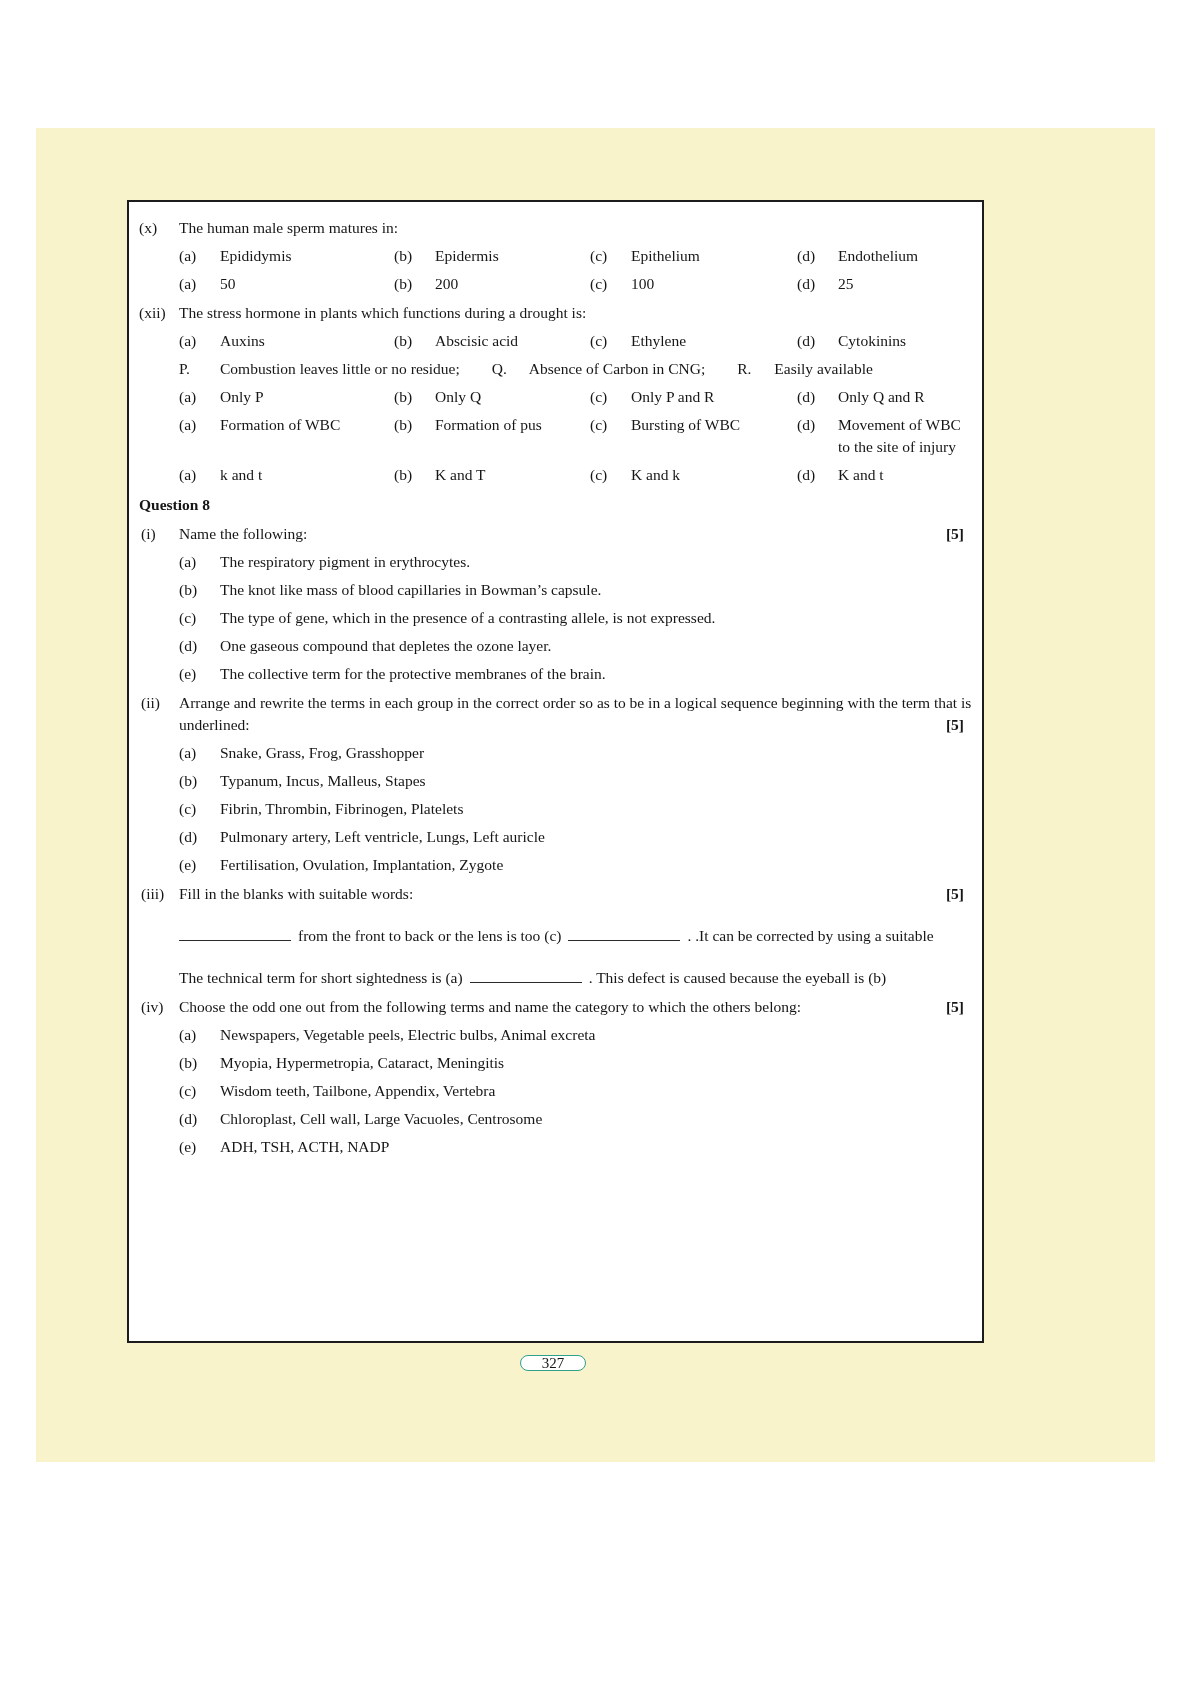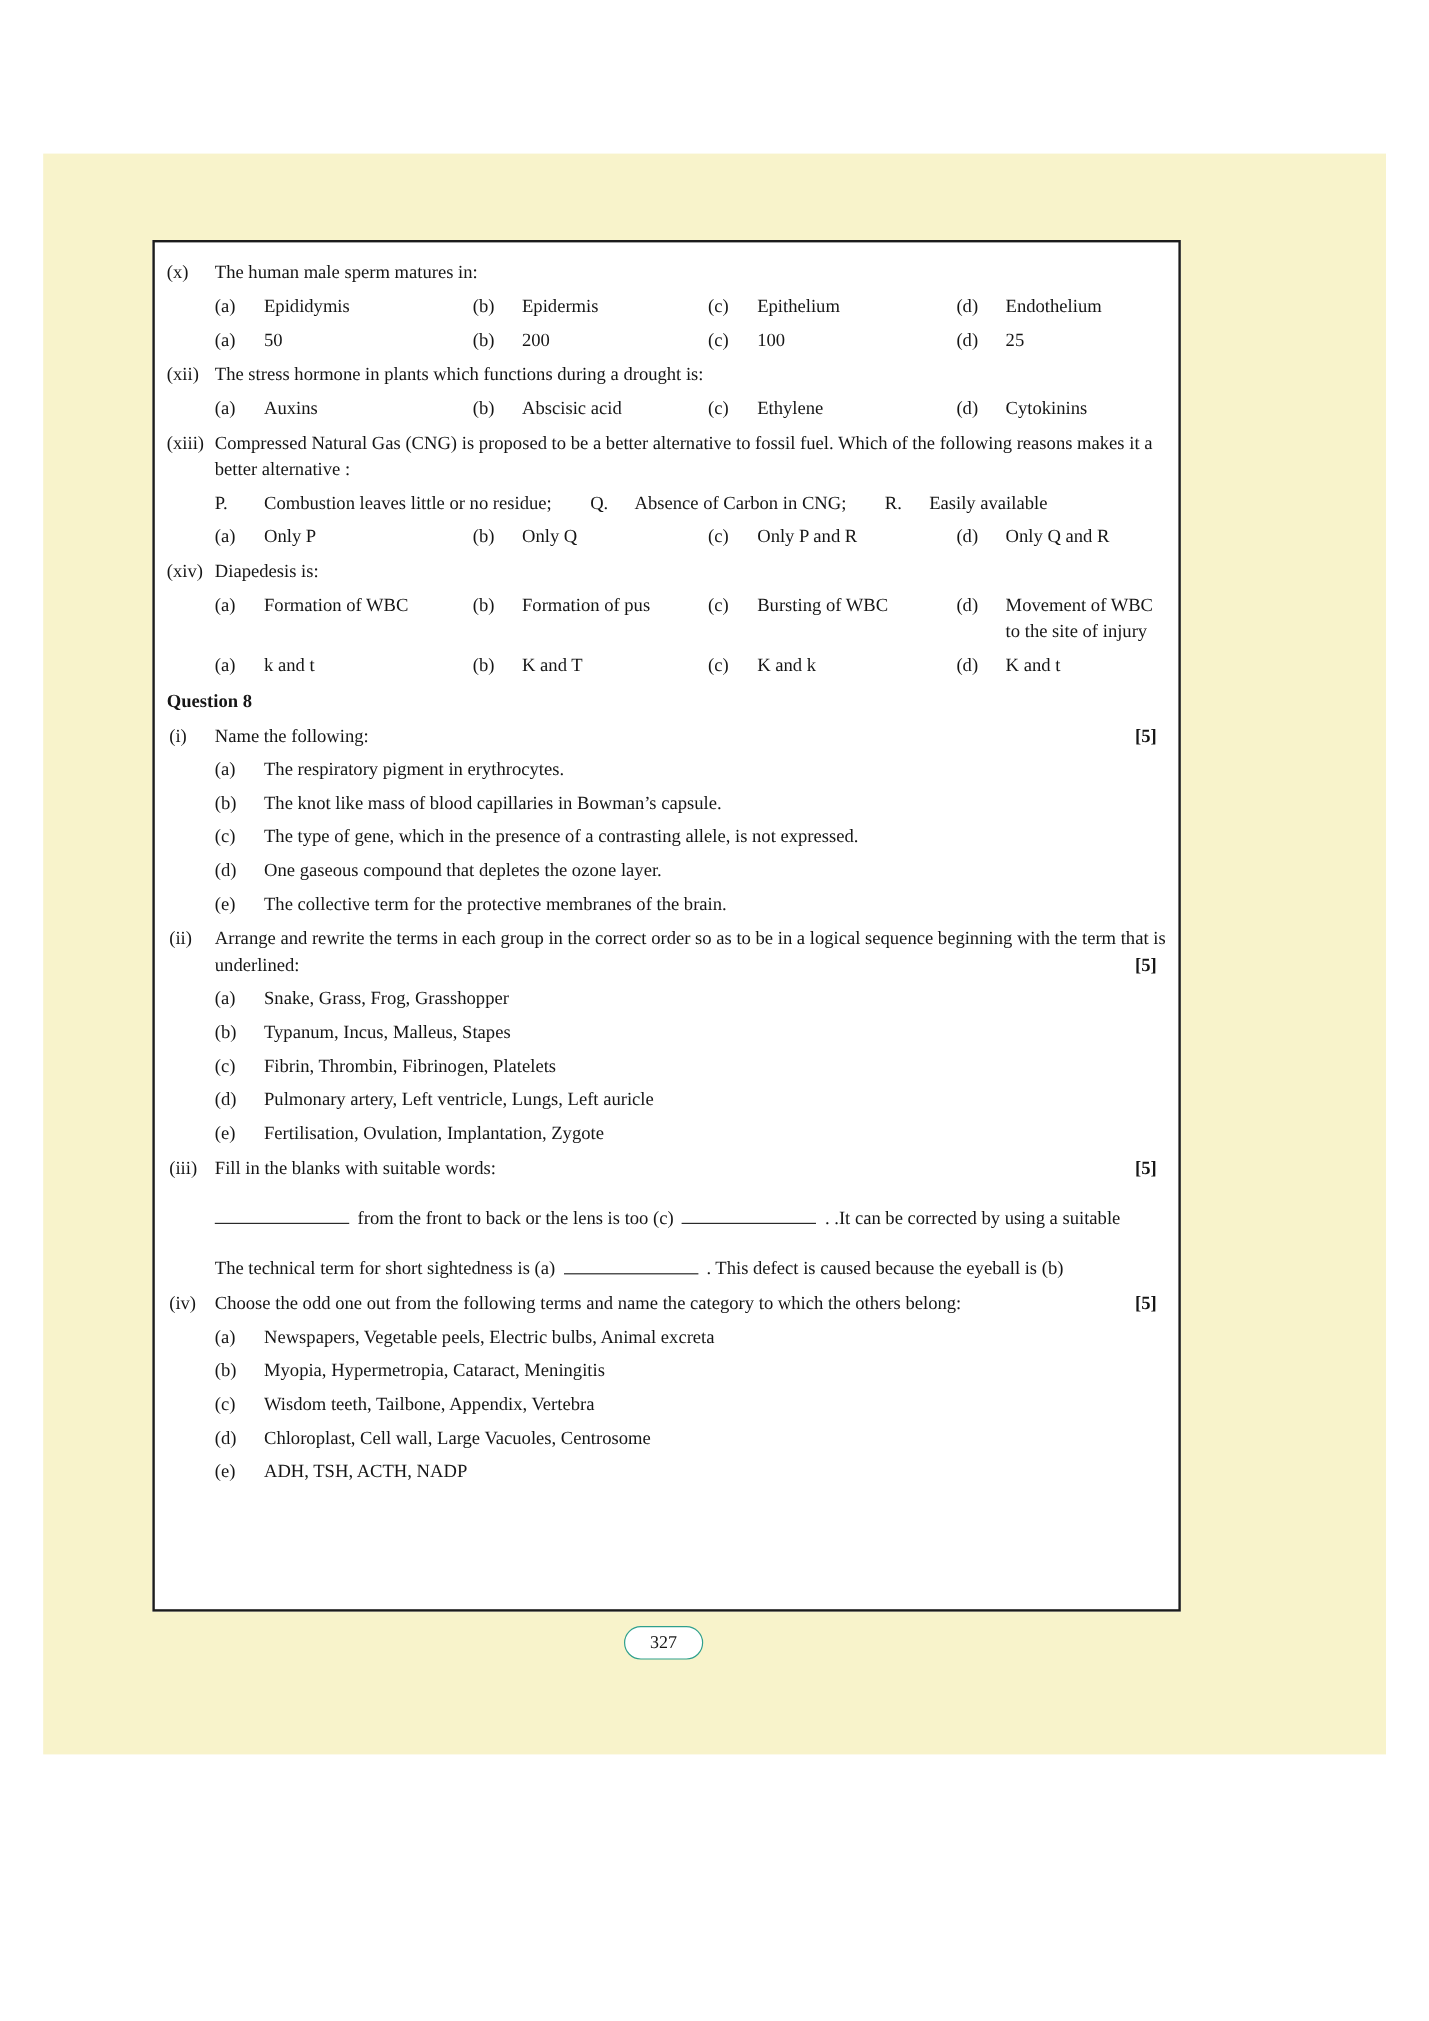--- a/index.html
+++ b/index.html
@@ -46,21 +46,21 @@
   .fill { margin:20px 18px 0 50px; white-space:nowrap; }
   .blank {
     display:inline-block; width:112px; height:14px;
     border-bottom:1.3px solid #2a2a2a;
     margin:0 7px; vertical-align:baseline;
   }
   .u { text-underline-offset:2px; }
   .enddot { margin-left:88px; }
   .page-badge {
     position:absolute; left:484px; top:1227px;
-    width:66px; height:28px;
+    width:66px; height:16px;
     background:#ffffff;
     border:1.7px solid #2fa08c;
     border-radius:14px;
     display:flex; align-items:center; justify-content:center;
     font-size:15px; color:#161616;
   }
 </style>
 </head>
 <body>
 
@@ -132,24 +132,20 @@
             <span class="otext">Ethylene</span>
           </span>
         <span class="opt">
             <span class="olabel">(d)</span>
             <span class="otext">Cytokinins</span>
           </span>
       </div>
     </div>
 
     <div>
-      <div class="qrow">
-        <span class="qnum">(xiii)</span>
-        <span class="qtext">Compressed Natural Gas (CNG) is proposed to be a better alternative to fossil fuel. Which of the following reasons makes it a better alternative :</span>
-      </div>
       <div class="pqr">
         <span class="pl">P.</span>
         <span>Combustion leaves little or no residue;</span>
         <span class="ml">Q.</span>
         <span>Absence of Carbon in CNG;</span>
         <span class="ml">R.</span>
         <span>Easily available</span>
       </div>
       <div class="opts">
         <span class="opt">
@@ -165,24 +161,20 @@
             <span class="otext">Only P and R</span>
           </span>
         <span class="opt">
             <span class="olabel">(d)</span>
             <span class="otext">Only Q and R</span>
           </span>
       </div>
     </div>
 
     <div>
-      <div class="qrow">
-        <span class="qnum">(xiv)</span>
-        <span class="qtext">Diapedesis is:</span>
-      </div>
       <div class="opts">
         <span class="opt">
             <span class="olabel">(a)</span>
             <span class="otext">Formation of WBC</span>
           </span>
         <span class="opt">
             <span class="olabel">(b)</span>
             <span class="otext">Formation of pus</span>
           </span>
         <span class="opt">

